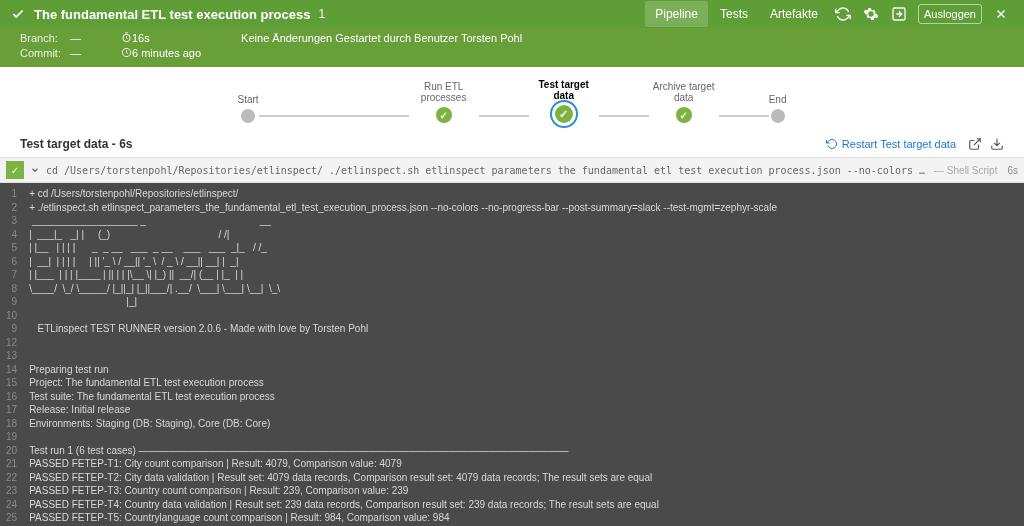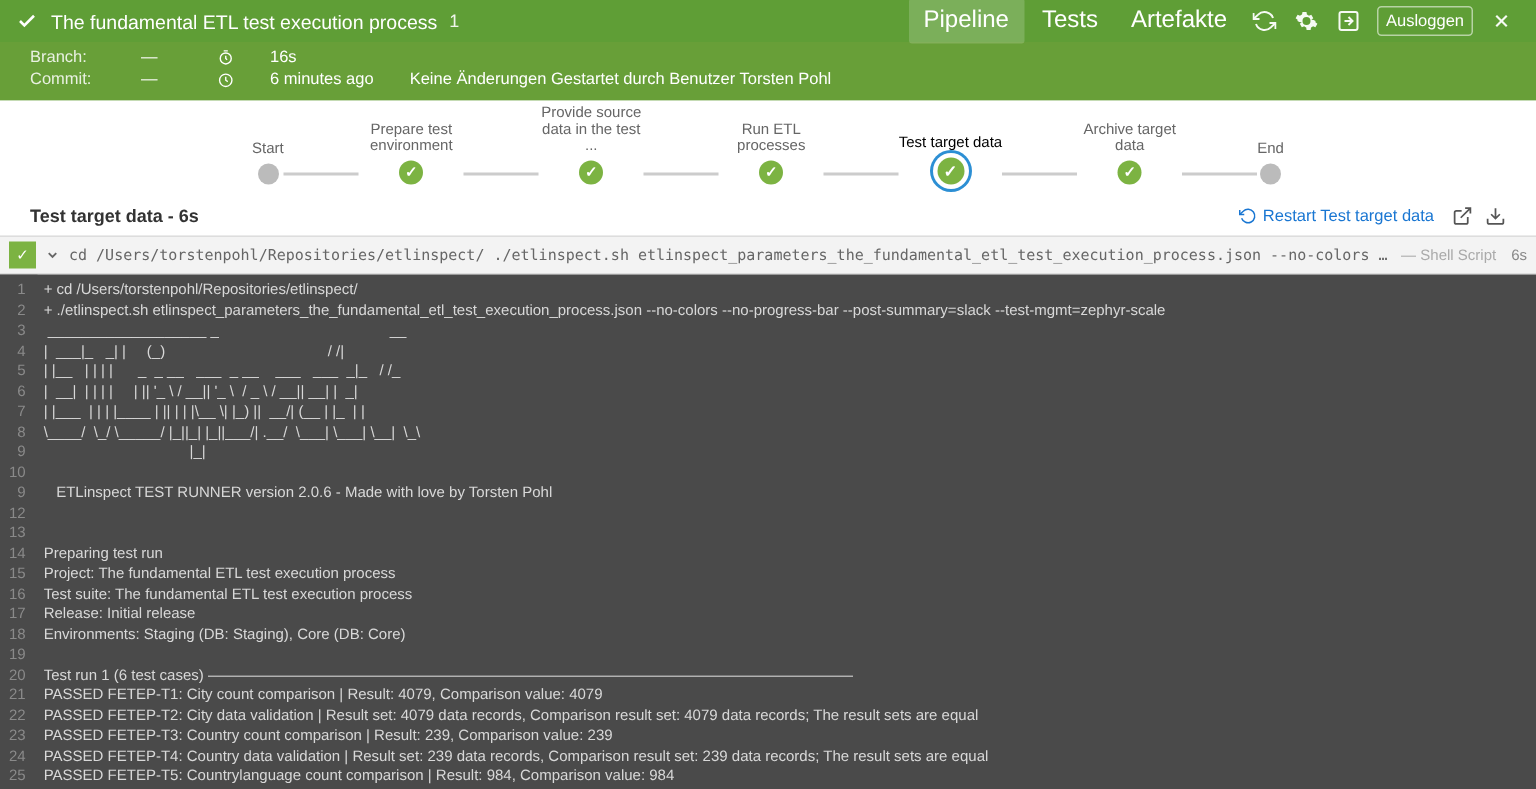--- a/index.html
+++ b/index.html
@@ -1,38 +1,38 @@
 <!DOCTYPE html>
 <html><head>
 <meta charset="utf-8">
 <style>
 *{margin:0;padding:0;box-sizing:border-box;font-family:-apple-system,BlinkMacSystemFont,"Segoe UI",Arial,sans-serif}
 body{width:1024px;height:526px;overflow:hidden;background:#fff;font-size:12px;color:#333}
 .header{background:#5f9e36;color:#fff}
 .header-top{display:flex;align-items:center;height:28px;padding:0 10px}
 .check-icon{display:inline-flex;align-items:center;justify-content:center;width:16px;height:16px;margin-right:8px}
-.title{font-size:13px;font-weight:400;flex-shrink:0}
+.title{font-size:13px;font-weight:700;flex-shrink:0}
 .build-num{margin-left:8px;opacity:.9}
 .tabs{display:flex;margin-left:auto;align-items:center;gap:2px}
-.tab{padding:6px 10px;font-size:16px;cursor:pointer;border-radius:2px}
+.tab{padding:6px 10px;font-size:12px;cursor:pointer;border-radius:2px}
 .tab.active{background:rgba(255,255,255,.18)}
 .icon-btn{width:26px;height:26px;display:inline-flex;align-items:center;justify-content:center;cursor:pointer;opacity:.95}
 .logout-btn{border:1px solid rgba(255,255,255,.55);border-radius:3px;padding:3px 5px;font-size:11px;cursor:pointer;margin:0 4px}
 .header-bottom{display:flex;padding:4px 20px 8px;font-size:11px;background:#689f38}
 .hb-col{display:flex;flex-direction:column;gap:3px;margin-right:40px}
-.hb-row{display:flex;align-items:flex-end;gap:24px}
+.hb-row{display:flex;align-items:flex-start;gap:0}
 .hb-label{opacity:.85;width:50px}
 .hb-val{opacity:.95}
-.hb-col2{display:flex;flex-direction:column;gap:3px;margin-right:24px}
+.hb-col2{display:flex;flex-direction:column;gap:3px;margin-right:40px}
 .hb-col3{display:flex;flex-direction:row;gap:3px}
 .pipeline{background:#fff;padding:12px 0 8px;display:flex;justify-content:center;position:relative}
 .stages{display:flex;align-items:flex-end;gap:0}
 .stage{display:flex;flex-direction:column;align-items:center;position:relative}
 .stage-label{font-size:10px;color:#666;text-align:center;max-width:70px;height:22px;display:flex;align-items:flex-end;justify-content:center;line-height:1.1;margin-bottom:4px}
-.stage-label.active{color:#000;font-weight:400}
+.stage-label.active{color:#000;font-weight:700}
 .dot{width:14px;height:14px;border-radius:50%;background:#bbb;position:relative;z-index:2}
 .dot.success{background:#7cb342;width:16px;height:16px;display:flex;align-items:center;justify-content:center}
 .dot.success::after{content:"✓";color:#fff;font-size:10px;font-weight:bold}
 .dot.current{background:#7cb342;width:18px;height:18px;box-shadow:0 0 0 3px #fff,0 0 0 5px #2c8fd4;display:flex;align-items:center;justify-content:center}
 .dot.current::after{content:"✓";color:#fff;font-size:11px;font-weight:bold}
 .connector{width:50px;height:2px;background:#ccc;margin-bottom:6px}
 .step-bar{display:flex;align-items:center;padding:6px 20px;font-size:12px;color:#333}
 .step-title{font-weight:700}
 .restart-link{margin-left:auto;color:#1976d2;font-size:11px;display:flex;align-items:center;gap:4px;cursor:pointer}
 .step-icons{display:flex;gap:8px;margin-left:12px}
@@ -133,29 +133,21 @@
   </div>
 </div>
 
 <div class="pipeline">
   <div class="stages">
     <div class="stage">
         <div class="stage-label">Start</div>
         <div class="dot"></div>
       </div>
     <div class="connector"></div>
-    <div class="stage">
-        <div class="stage-label">Prepare test environment</div>
-        <div class="dot success"></div>
-      </div>
-    <div class="connector"></div>
-    <div class="stage">
-        <div class="stage-label">Provide source data in the test ...</div>
-        <div class="dot success"></div>
-      </div>
+    <div class="connector"></div>
     <div class="connector"></div>
     <div class="stage">
         <div class="stage-label">Run ETL processes</div>
         <div class="dot success"></div>
       </div>
     <div class="connector"></div>
     <div class="stage">
         <div class="stage-label active">Test target data</div>
         <div class="dot current"></div>
       </div>

